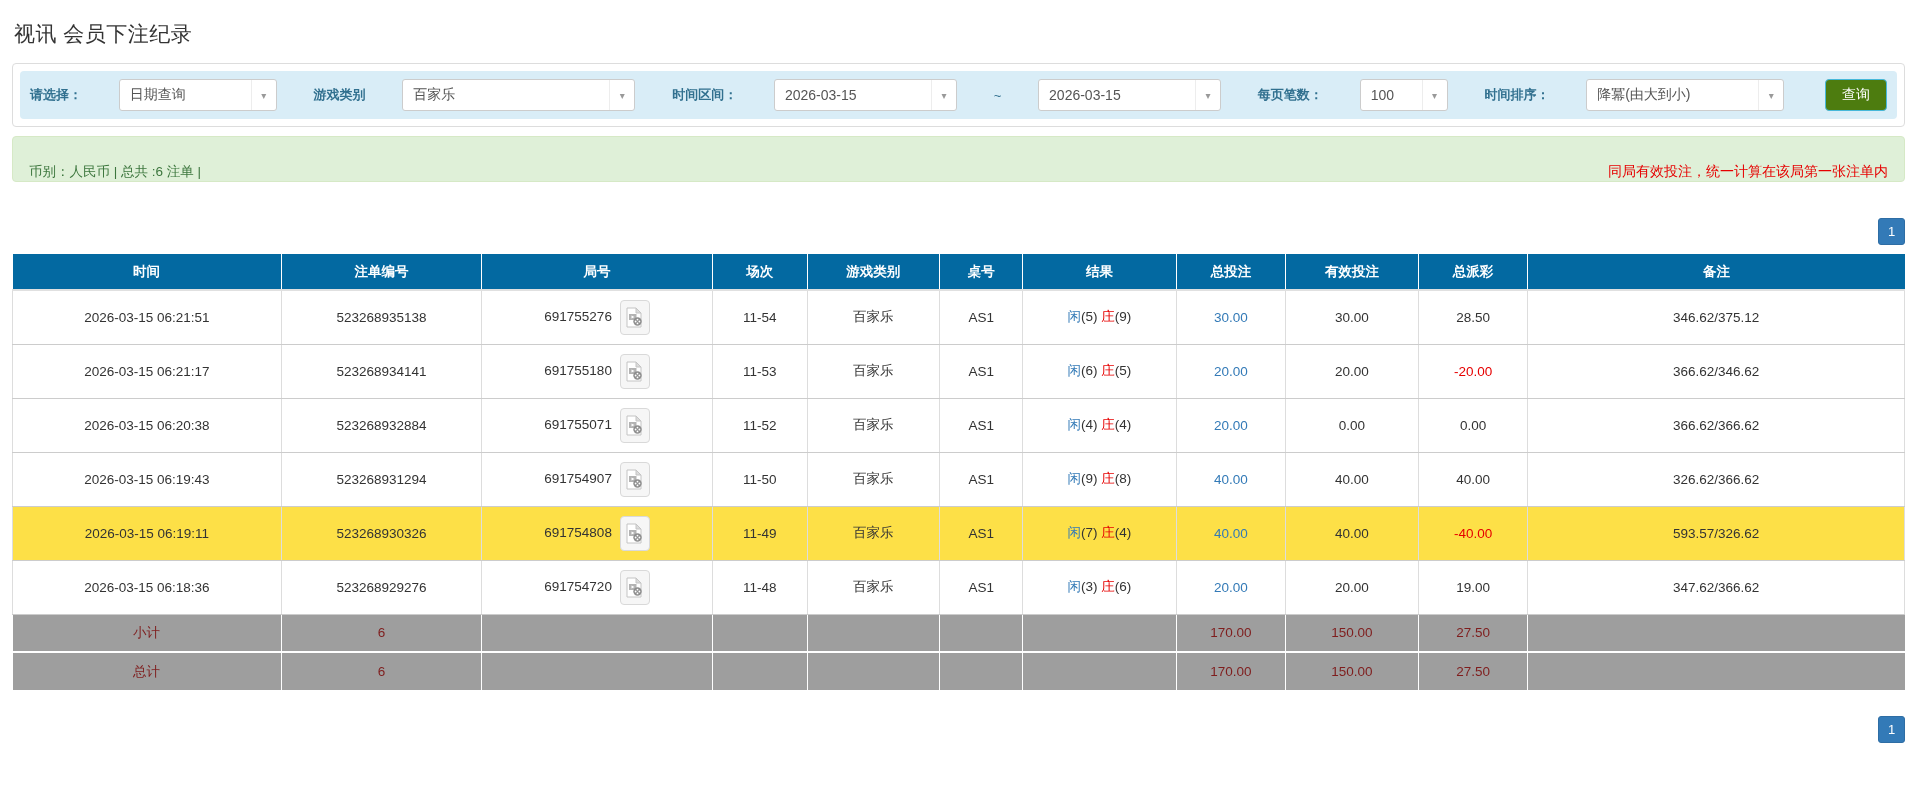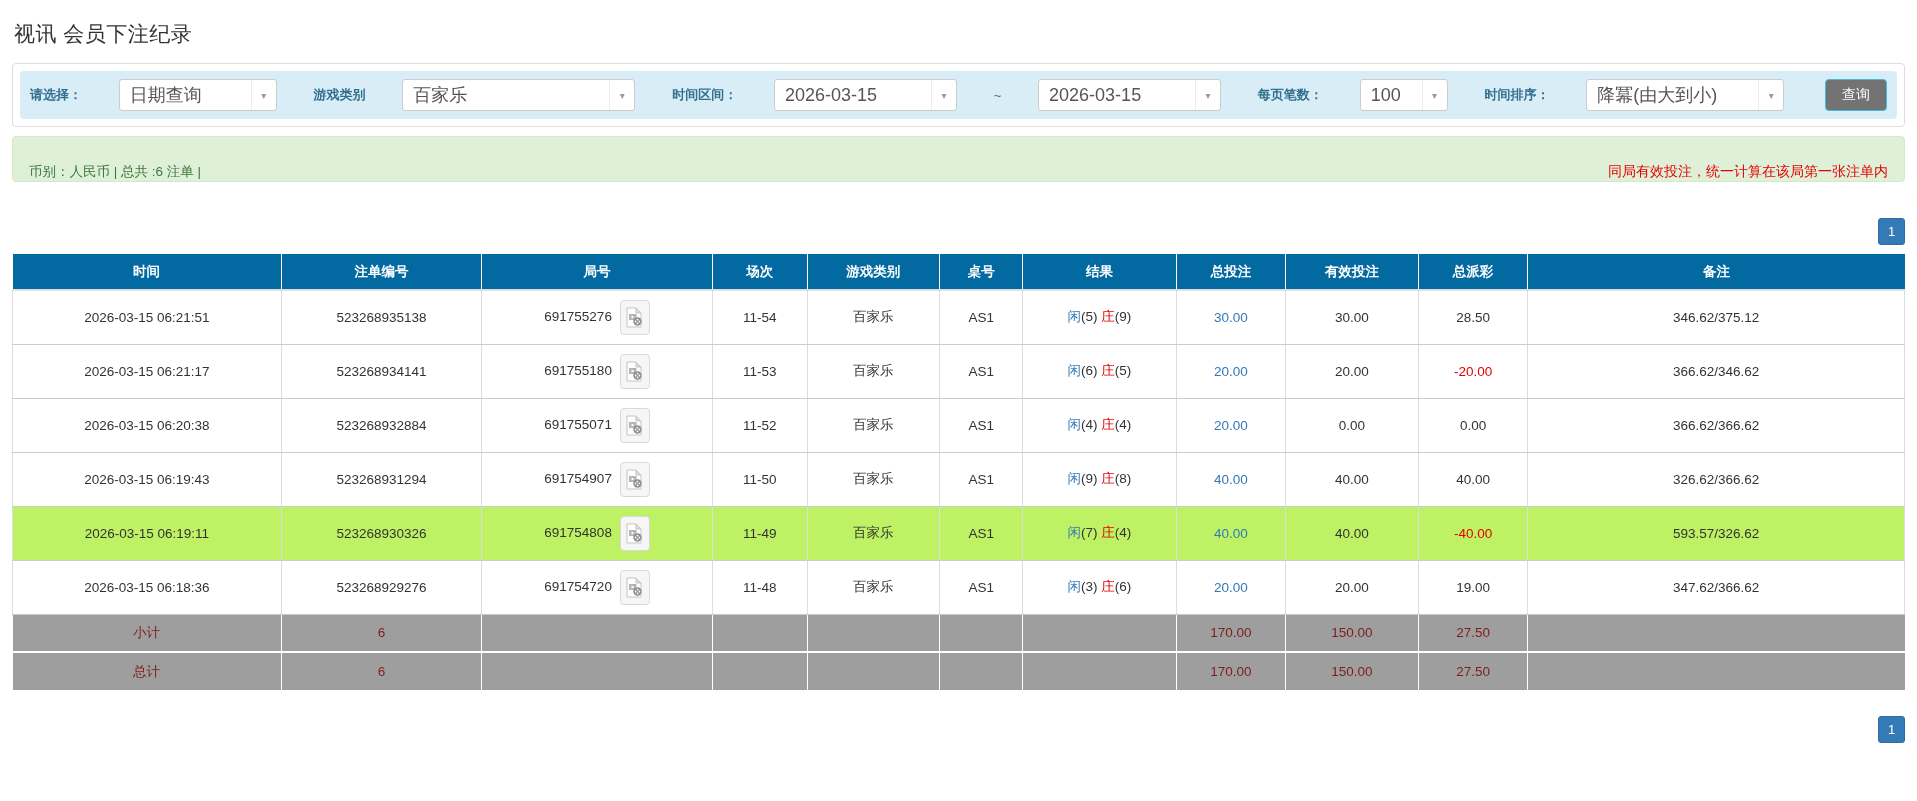--- a/index.html
+++ b/index.html
@@ -13,44 +13,44 @@
 
   
   .page-title { font-size: 21px; font-weight: 400; color: #333; margin: 8px 0 15px 2px; letter-spacing: 0.5px; }
 
   
   .filter-panel { border: 1px solid #ddd; border-radius: 4px; background: #fff; padding: 7px; margin-bottom: 9px; }
   .filter-bar { background: #d9edf7; border-radius: 4px; padding: 8px 10px; display: flex; align-items: center; gap: 9px; justify-content: space-between; }
   .flabel { color: #31708f; font-weight: bold; font-size: 13px; white-space: nowrap; }
   .tilde { color: #31708f; font-size: 13px; }
   .dropdown { background: #fff; border: 1px solid #ccc; border-radius: 3px; height: 32px; display: flex; align-items: center; cursor: pointer; }
-  .dd-text { padding: 0 6px 0 10px; font-size: 18px; color: #555; flex: 1; white-space: nowrap; overflow: hidden; }
+  .dd-text { padding: 0 6px 0 10px; font-size: 14px; color: #555; flex: 1; white-space: nowrap; overflow: hidden; }
   .dd-caret { width: 25px; align-self: stretch; display: flex; align-items: center; justify-content: center; color: #999; font-size: 10px; border-left: 1px solid #ededed; }
   .w-query { width: 158px; } .w-game { width: 233px; } .w-date { width: 183px; } .w-per { width: 88px; } .w-sort { width: 198px; }
-  .search-btn { height: 32px; padding: 0 16px; background: #737373; border: 1px solid #46b8da; color: #fff; border-radius: 4px; font-size: 14px; cursor: pointer; margin-left: 4px; font-family: inherit; }
+  .search-btn { height: 32px; padding: 0 16px; background: #4d7c0f; border: 1px solid #46b8da; color: #fff; border-radius: 4px; font-size: 14px; cursor: pointer; margin-left: 4px; font-family: inherit; }
 
   
   .summary-bar { background: #dff0d8; border: 1px solid #d6e9c6; border-radius: 4px; height: 46px; display: flex; align-items: flex-end; justify-content: space-between; padding: 0 16px; margin-bottom: 2px; }
   .summary-left { color: #3c763d; font-size: 13.5px; }
   .summary-note { color: #e60000; font-size: 14px; margin-top: 44px; }
 
   
   .pager { display: flex; justify-content: flex-end; }
   .pager.top { margin-top: 36px; margin-bottom: 9px; }
   .pager.bottom { margin-top: 26px; }
   .page-btn { min-width: 27px; height: 27px; background: #337ab7; border: 1px solid #2e6da4; color: #fff; display: flex; align-items: center; justify-content: center; border-radius: 3px; font-size: 13px; cursor: pointer; }
 
   
   table.records { width: 100%; border-collapse: collapse; table-layout: fixed; font-size: 13.5px; }
   thead th { background: #0369a1; color: #fff; font-weight: bold; height: 36px; text-align: center; border-right: 1px solid #fff; border-bottom: 2px solid #e0e0e0; }
   thead th:last-child { border-right: none; }
   tbody td { height: 54px; text-align: center; background: #fff; border-bottom: 1px solid #ccc; border-right: 1px solid #ddd; color: #333; }
   tbody td:first-child { border-left: 1px solid #ddd; }
   tbody td:last-child  { border-right: 1px solid #ddd; }
-  tbody tr.hl td { background: #bef264; }
+  tbody tr.hl td { background: #fde047; }
   .blue { color: #337ab7; text-decoration: none; cursor: pointer; }
   .red  { color: #e60000; }
   .player { color: #337ab7; }
   .banker { color: #e60000; }
   .paren { color: #333; }
   .vid-btn { display: inline-flex; width: 30px; height: 35px; border: 1px solid #d9d9d9; background: #f6f6f6; border-radius: 4px; align-items: center; justify-content: center; margin-left: 8px; vertical-align: middle; cursor: pointer; padding: 0; }
   tfoot td { height: 38px; background: #9e9e9e; color: #7f1d1d; text-align: center; border-right: 1px solid #fff; border-bottom: 2px solid #fff; font-size: 13.5px; }
   tfoot td:last-child { border-right: none; }
   tfoot tr:last-child td { border-bottom: none; }
 </style>

